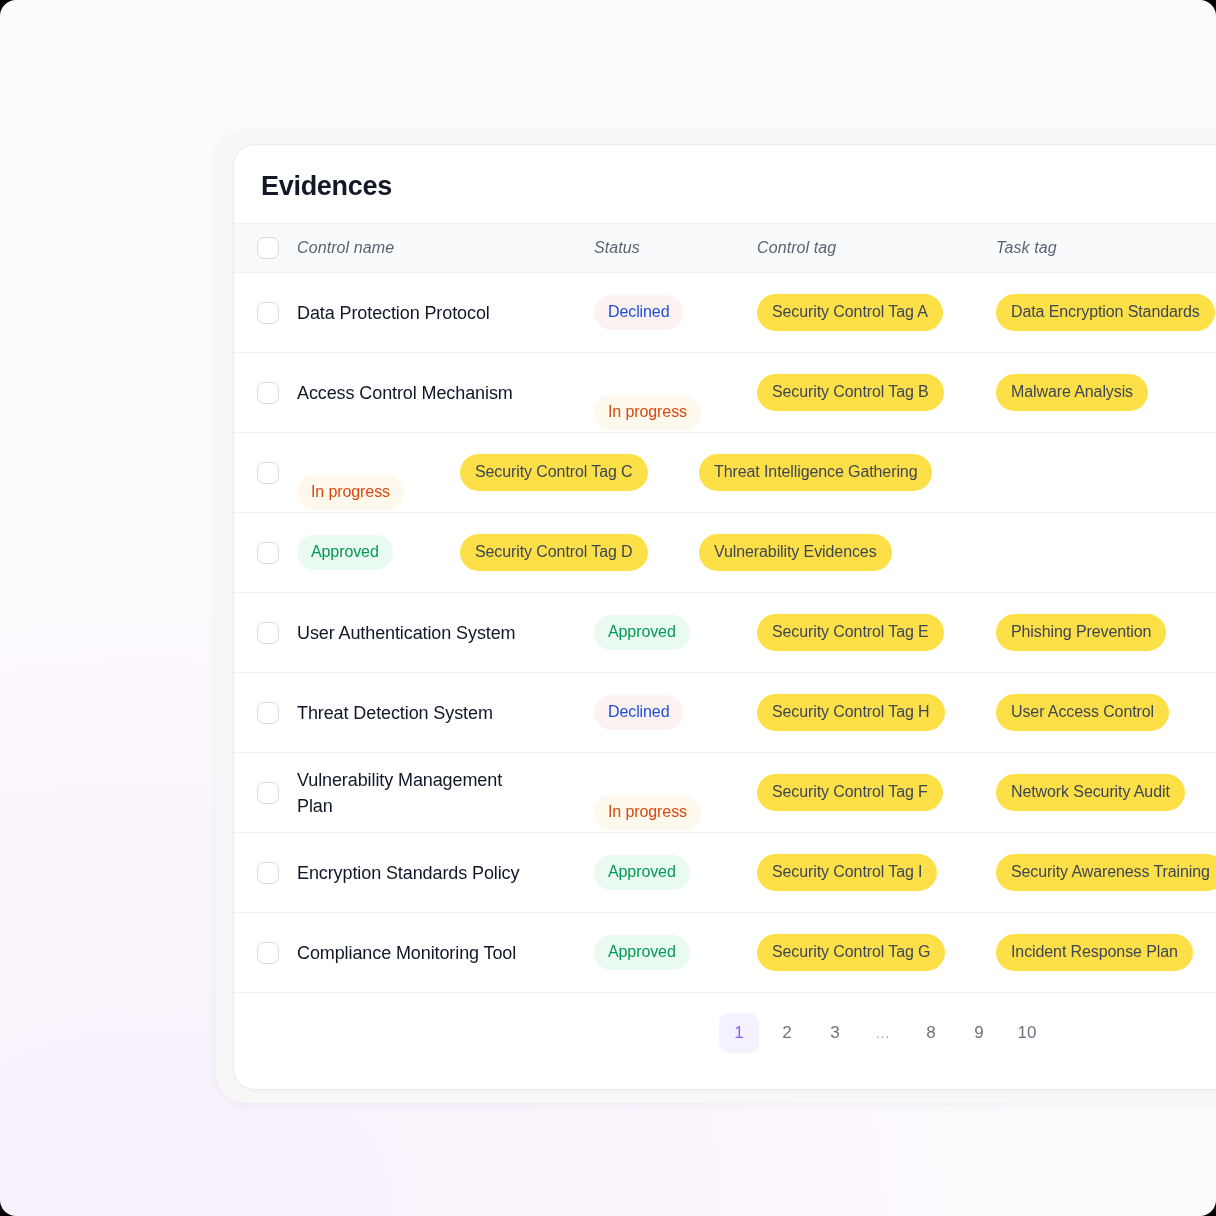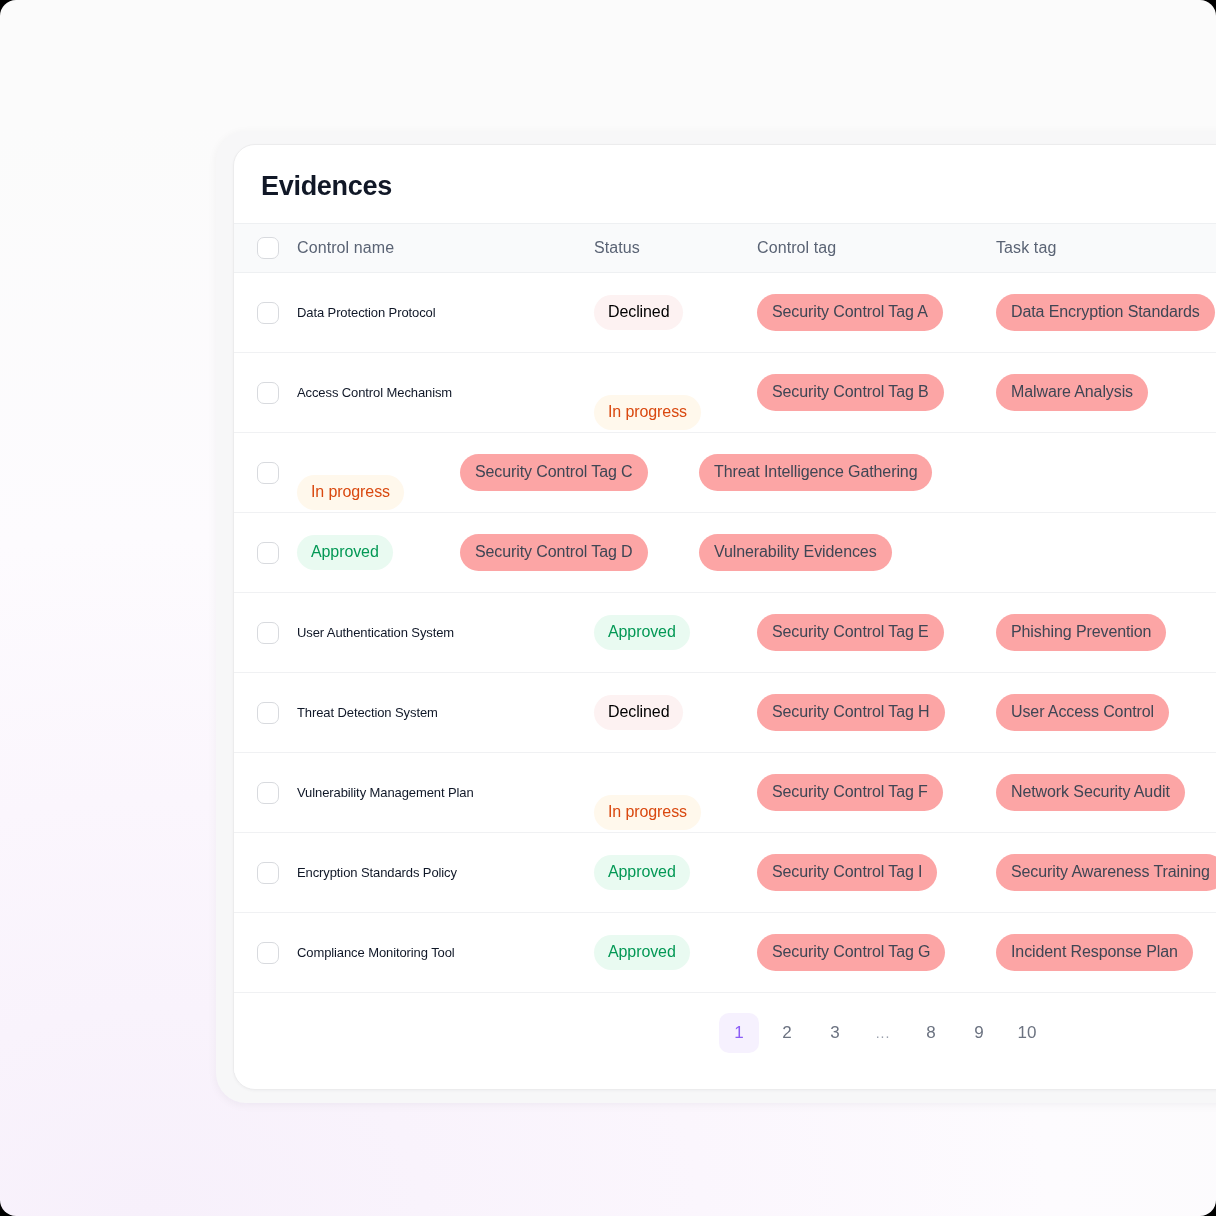--- a/index.html
+++ b/index.html
@@ -98,24 +98,25 @@
   .c-status{ width: 163px; flex: 0 0 163px; }
   .c-ctag  { width: 239px; flex: 0 0 239px; }
   .c-ttag  { flex: 1 1 auto; min-width: 0; }
 
   .th {
     font-size: 16px;
     color: #5a6374;
     font-weight: 400;
     letter-spacing: 0.1px;
     white-space: nowrap;
+    font-style: italic;
   }
 
   .cell-name {
-    font-size: 13px;
+    font-size: 18px;
     color: #101828;
     font-weight: 400;
     letter-spacing: -0.1px;
     line-height: 26px;
     max-width: 232px;
   }
 
   
   .checkbox {
     width: 22px;
@@ -129,31 +130,31 @@
   
   .badge {
     display: inline-block;
     font-size: 16px;
     line-height: 1;
     padding: 9px 14px 10px;
     border-radius: 999px;
     white-space: nowrap;
     letter-spacing: -0.1px;
   }
-  .badge.declined    { color: #000000; background: #fdf2f2; }
+  .badge.declined    { color: #1d4ed8; background: #fdf2f2; }
   .badge.inprogress  { color: #d9480f; background: #fff8ec; margin-top: 40px; }
   .badge.approved    { color: #039855; background: #e9faf1; }
 
   .tag {
     display: inline-block;
     font-size: 16px;
     line-height: 1;
     padding: 10px 15px 11px;
     border-radius: 999px;
-    background: #fca5a5;
+    background: #fde047;
     color: #3f4654;
     white-space: nowrap;
     letter-spacing: -0.1px;
   }
 
   
   .pagination {
     display: flex;
     align-items: center;
     justify-content: flex-start;

